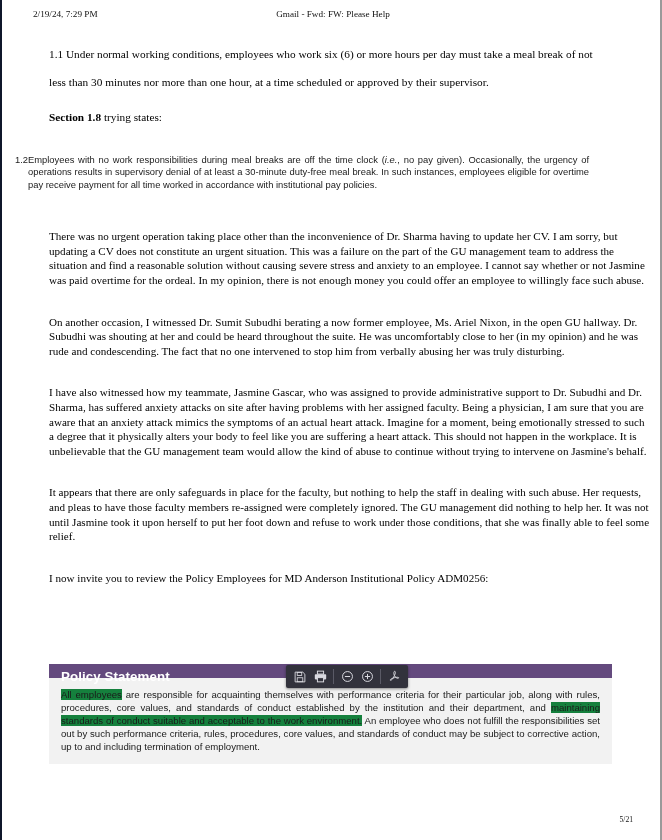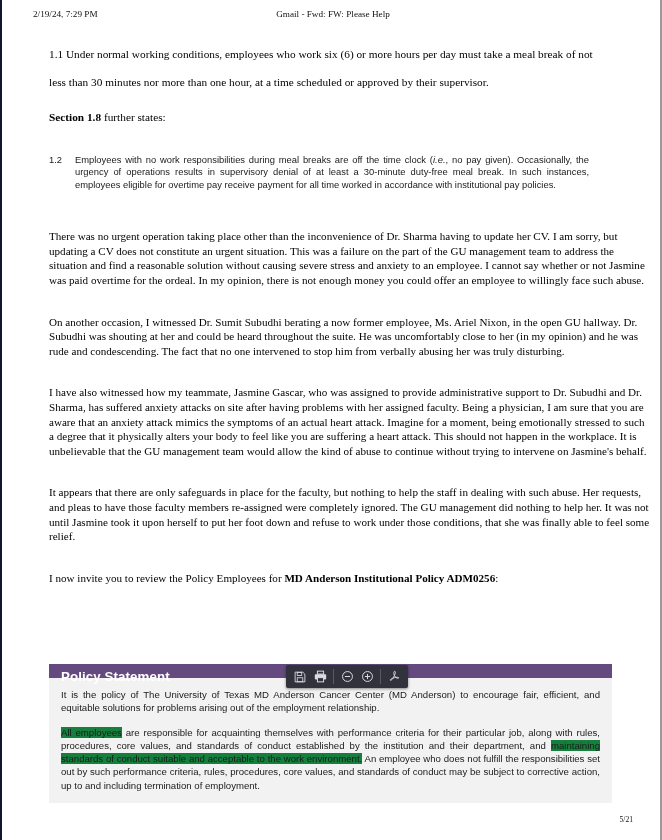--- a/index.html
+++ b/index.html
@@ -85,40 +85,39 @@
     position: relative;
     display: flex;
     font-family: "Liberation Sans", sans-serif;
     font-size: 9.4px;
     line-height: 12.4px;
     color: #1a1a1a;
   }
   .block-12-num {
     width: 26px;
     flex: 0 0 26px;
-    text-align: left;
-    padding-left: 47px;
+    text-align: right;
     box-sizing: content-box;
   }
   .block-12-body {
     flex: 1 1 auto;
     padding-right: 75px;
     text-align: justify;
   }
   .block-12-body i { font-style: italic; }
 
   
   .para {
     margin: 0;
     padding: 0 13px 0 47px;
     font-size: 11.1px;
     line-height: 14.6px;
     text-align: left;
   }
-  .para b { font-weight: bold; }
+  .para b { font-weight: normal; }
 
   
   .policy-box {
     position: absolute;
     left: 47px;
     top: 664px;
     width: 563px;
     background: #f2f2f2;
     font-family: "Liberation Sans", sans-serif;
   }
@@ -216,21 +215,21 @@
   <div class="print-header">
     <span class="ph-date">2/19/24, 7:29 PM</span>
     <span class="ph-title">Gmail - Fwd: FW: Please Help</span>
   </div>
 
   <div class="content">
 
     <p class="quote-11">1.1 Under normal working conditions, employees who work six (6) or more hours per day must take a meal break of not less than 30 minutes nor more than one hour, at a time scheduled or approved by their supervisor.</p>
 
     <p class="section-lead">
-      <b>Section 1.8</b><span> further states:</span>
+      <b>Section 1.8</b><span> trying states:</span>
     </p>
 
     <div style="height:28px"></div>
 
     <div class="block-12">
       <div class="block-12-num">1.2</div>
       <div class="block-12-body"><span>Employees with no work responsibilities during meal breaks are off the time clock (</span><i>i.e.</i><span>, no pay given). Occasionally, the urgency of operations results in supervisory denial of at least a 30-minute duty-free meal break. In such instances, employees eligible for overtime pay receive payment for all time worked in accordance with institutional pay policies.</span></div>
     </div>
 
     <div style="height:38px"></div>
@@ -296,21 +295,20 @@
         <div class="pdf-btn" title="Adobe Acrobat">
           <svg width="13" height="13" viewBox="0 0 16 16">
             <path d="M8.2 1.6c.9 0 1 1.1.8 2.2-.3 1.6-1.4 4.2-2.7 6.1-1.1 1.6-2.3 2.9-3 2.9-.5 0-.7-.4-.4-.9.5-.9 2.6-1.9 5.1-2.5 2.1-.5 4.2-.6 4.9-.2.5.3.3.9-.4 1-.9.2-2.4-.5-3.6-1.8C7.4 6.6 6.9 4.6 7.2 3c.2-.9.5-1.4 1-1.4z" fill="none" stroke="#e4e4ea" stroke-width="1.15" stroke-linejoin="round"></path>
           </svg>
         </div>
 
       </div>
     </div>
 
     <div class="policy-body">
-      <p>It is the policy of The University of Texas MD Anderson Cancer Center (MD Anderson) to encourage fair, efficient, and equitable solutions for problems arising out of the employment relationship.</p>
       <p><span class="hl">All employees</span><span> are responsible for acquainting themselves with performance criteria for their particular job, along with rules, procedures, core values, and standards of conduct established by the institution and their department, and </span><span class="hl">maintaining standards of conduct suitable and acceptable to the work environment.</span><span> An employee who does not fulfill the responsibilities set out by such performance criteria, rules, procedures, core values, and standards of conduct may be subject to corrective action, up to and including termination of employment.</span></p>
     </div>
 
   </div>
 
   <div class="print-footer">
     <span class="pf-page">5/21</span>
   </div>
 
 </div>

